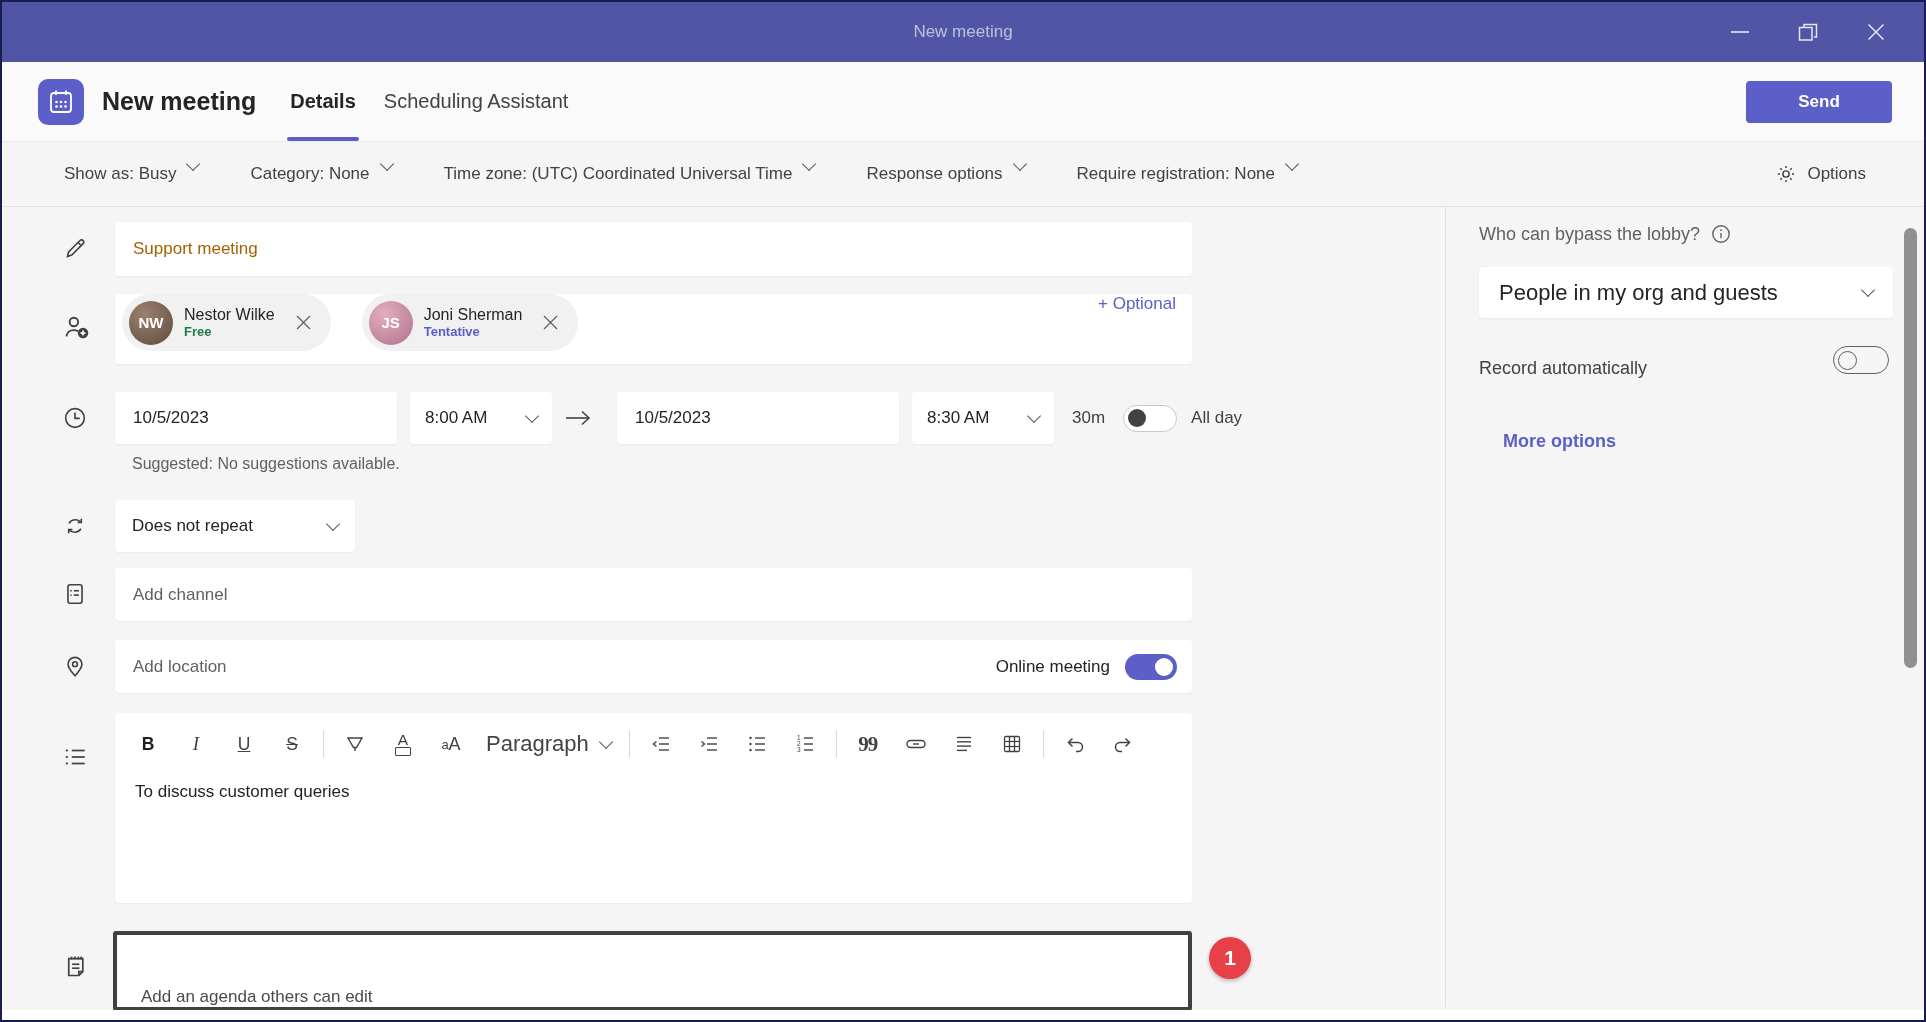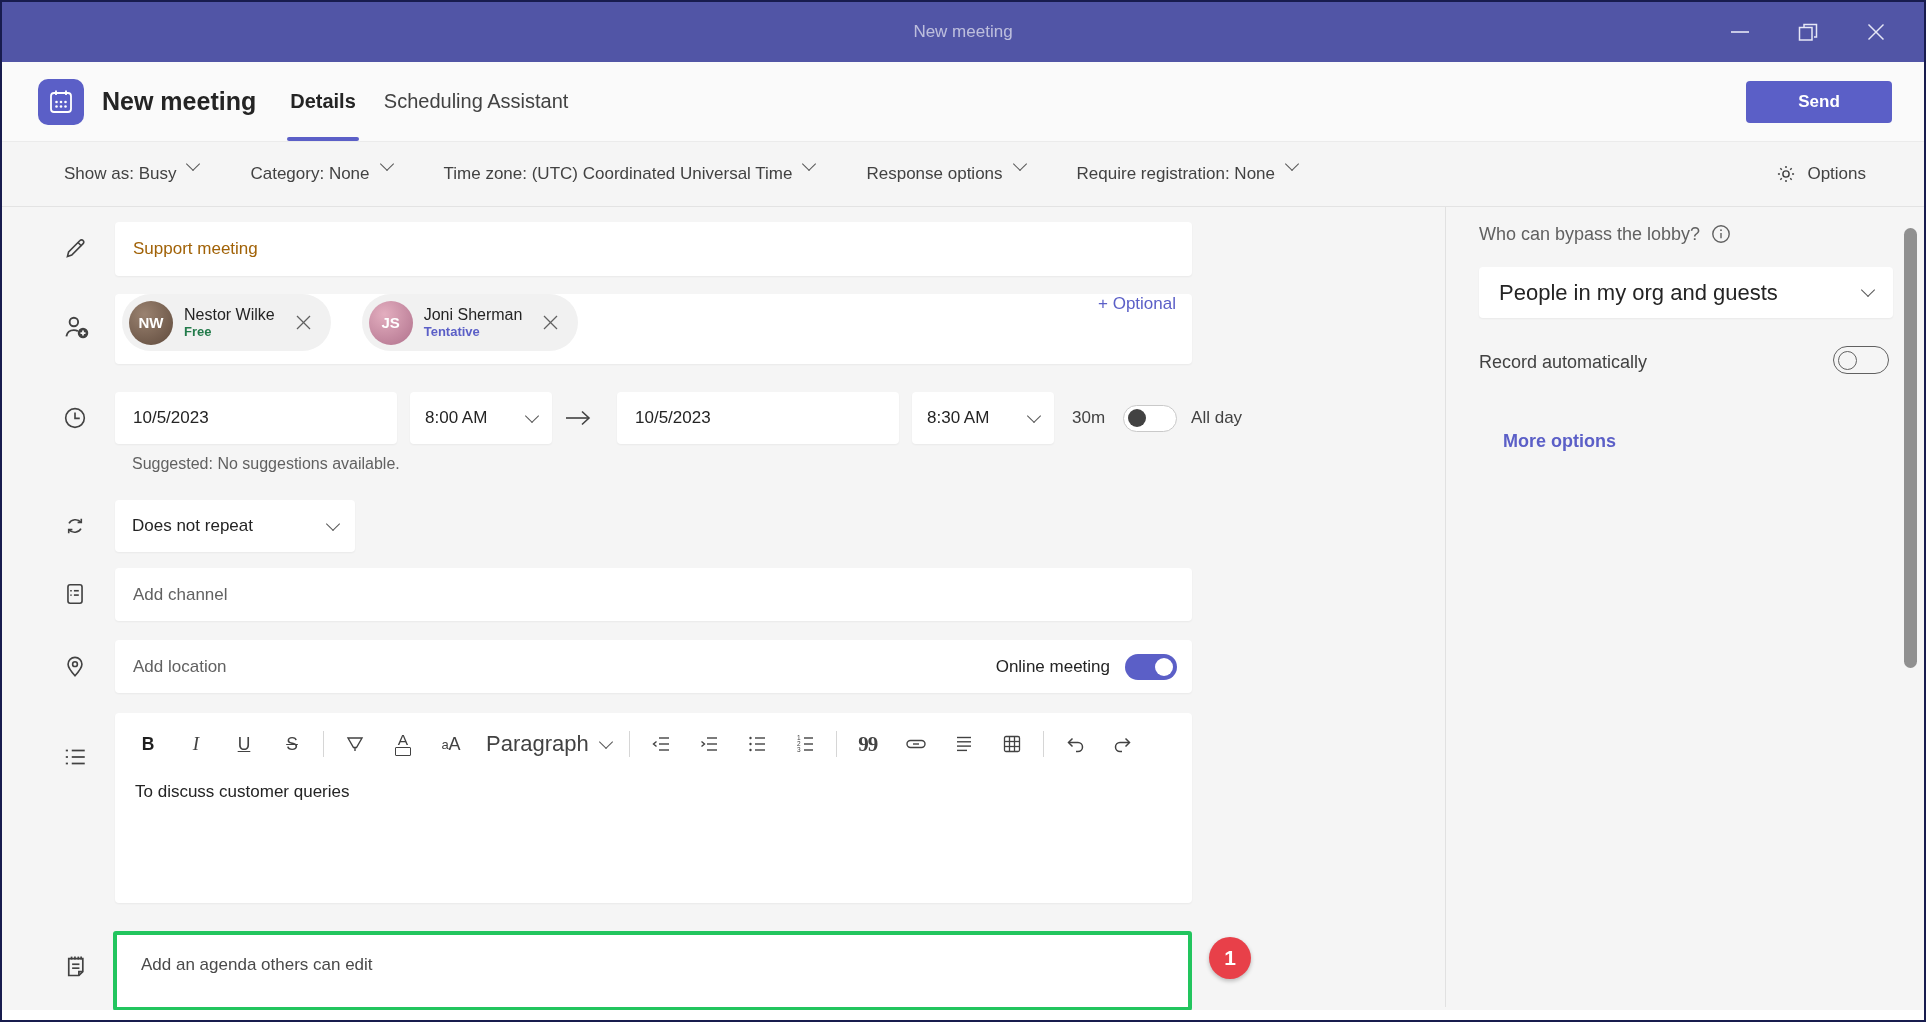--- a/index.html
+++ b/index.html
@@ -85,34 +85,34 @@
   .ti-u{text-decoration:underline;}
   .ti-s{text-decoration:line-through;}
   .ti-fontcolor{flex-direction:column;line-height:13px;font-size:15.5px;}
   .ti-fontcolor .bar{width:14px;height:7px;border:1.4px solid #424242;border-radius:1px;margin-top:1px;}
   .ti-aa .small{font-size:13px;}
   .ti-aa .big{font-size:18px;}
   .ti-paragraph{font-size:22px;padding:0 4px;}
   .ti-quote{font-family:"Liberation Serif",serif;font-weight:700;font-size:21px;letter-spacing:-1px;}
   .ed-body{margin:24px 0 0 20px;font-size:17px;color:#242424;}
   
-  .agenda-box{position:absolute;left:111px;top:724px;width:1079px;height:80px;border:4px solid #22c55e;
-    border-radius:3px;background:#fff;box-sizing:border-box;display:flex;align-items:flex-start;}
+  .agenda-box{position:absolute;left:111px;top:724px;width:1079px;height:80px;border:4px solid #404040;
+    border-radius:3px;background:#fff;box-sizing:border-box;display:flex;align-items:flex-end;}
   .agenda-box input{border:none;outline:none;background:transparent;font-family:inherit;font-size:17px;
     width:100%;padding:20px 18px 0 24px;box-sizing:border-box;color:#242424;}
   .agenda-box input::placeholder{color:#4a4a4a;opacity:1;}
   .ann-circle{position:absolute;left:1207px;top:730px;width:42px;height:42px;border-radius:50%;background:#e84049;
     color:#fff;font-size:21px;font-weight:700;display:flex;align-items:center;justify-content:center;box-shadow:0 2px 4px rgba(0,0,0,.25);}
   
   .side-divider{position:absolute;left:1443px;top:0;width:1px;height:800px;background:#e1e1e1;}
   .lobby-label{position:absolute;left:1477px;top:16px;font-size:18px;color:#616161;display:flex;align-items:center;gap:10px;}
   .lobby-dd{position:absolute;left:1477px;top:60px;width:414px;height:51px;background:#fff;border-radius:4px;
     box-shadow:0 1px 2px rgba(0,0,0,.05);display:flex;align-items:center;justify-content:space-between;
     padding:0 20px;box-sizing:border-box;font-size:22px;cursor:pointer;gap:40px;}
-  .record-label{position:absolute;left:1477px;top:145px;font-size:18px;color:#424242;}
+  .record-label{position:absolute;left:1477px;top:151px;font-size:18px;color:#424242;}
   .record-toggle{position:absolute;left:1831px;top:139px;}
   .more-options{position:absolute;left:1494px;top:224px;font-size:18px;font-weight:600;color:#5b5fc7;cursor:pointer;margin-left:7px;}
   .scrollbar{position:absolute;left:1902px;top:21px;width:13px;height:440px;background:#909090;border-radius:7px;cursor:pointer;}
   .bottom-strip{position:absolute;left:0;right:0;bottom:0;height:10px;background:#fff;}
 </style>
 </head>
 <body>
 
 <div class="window">
 

